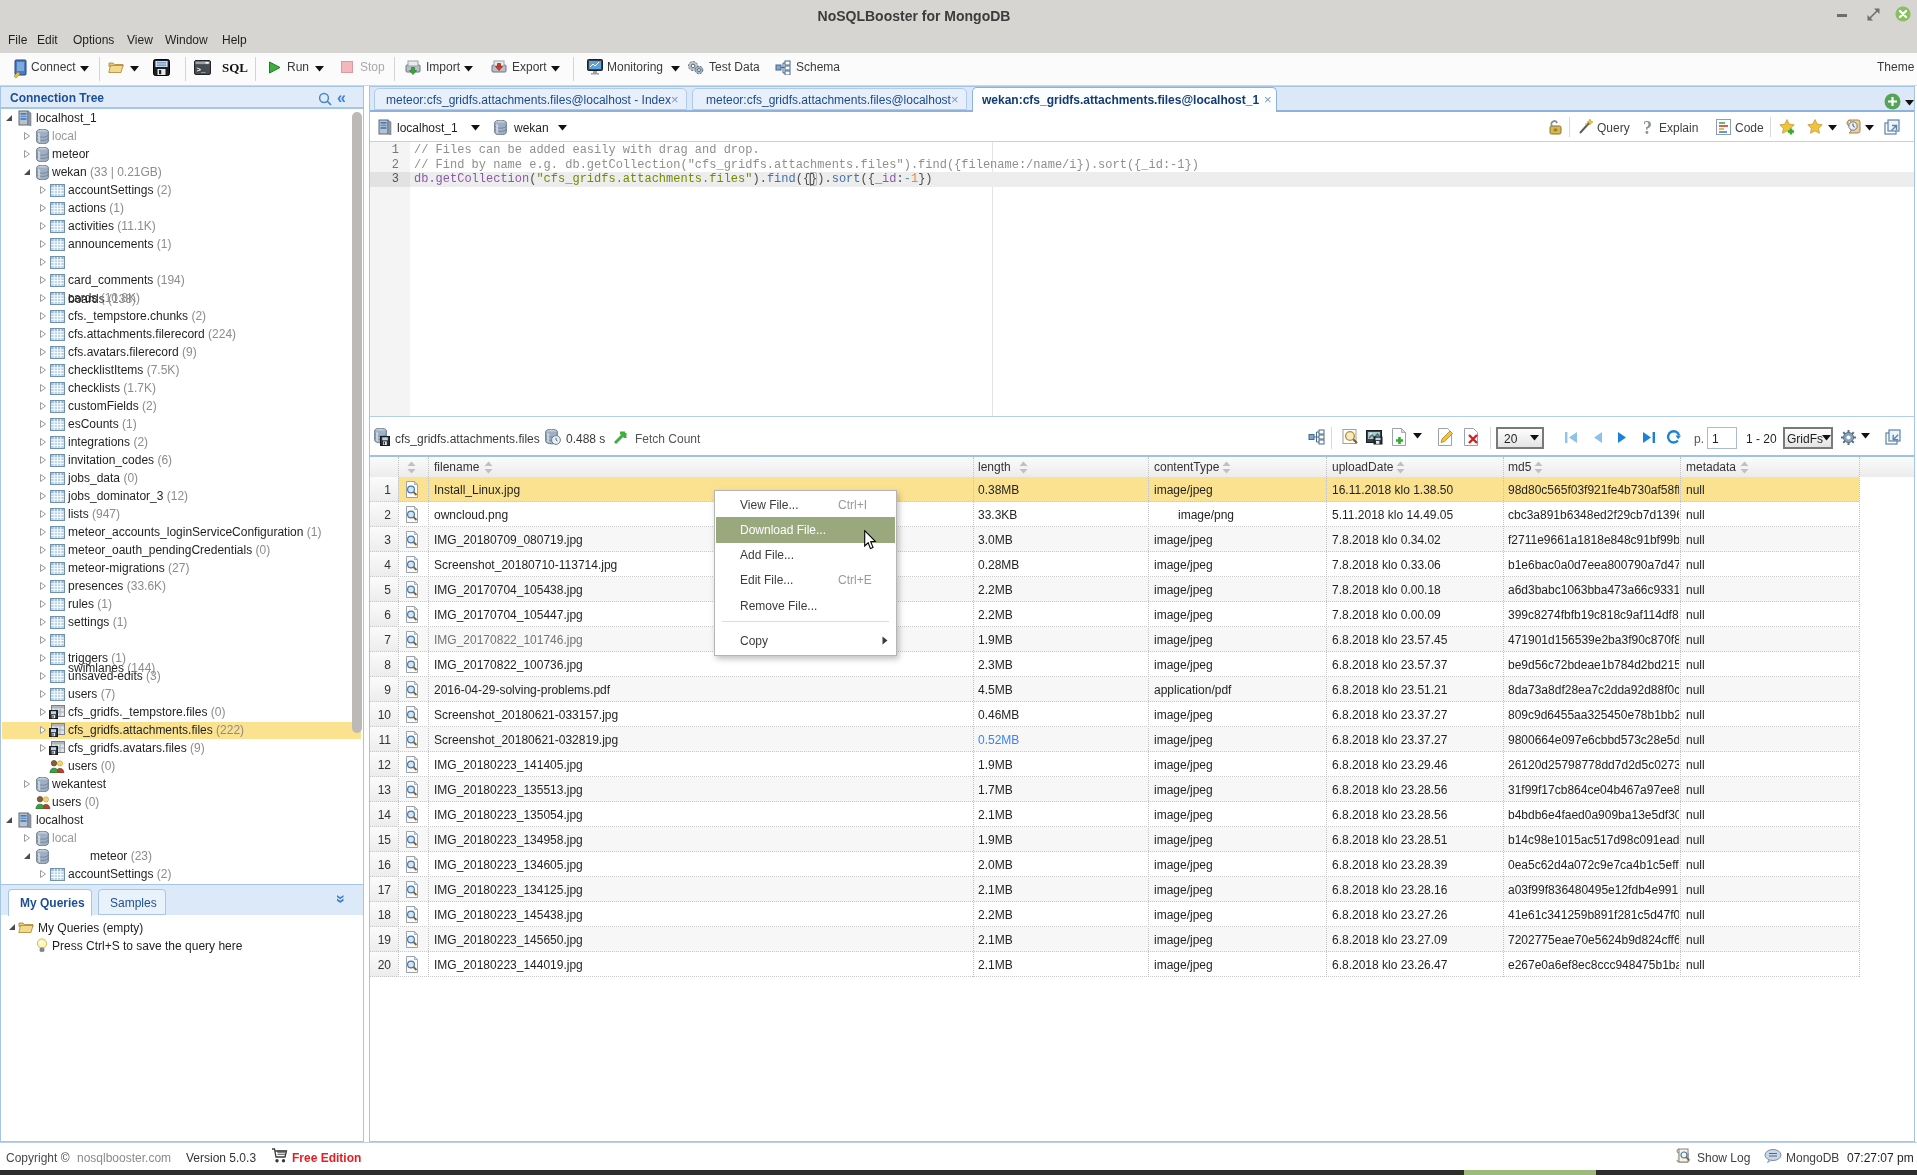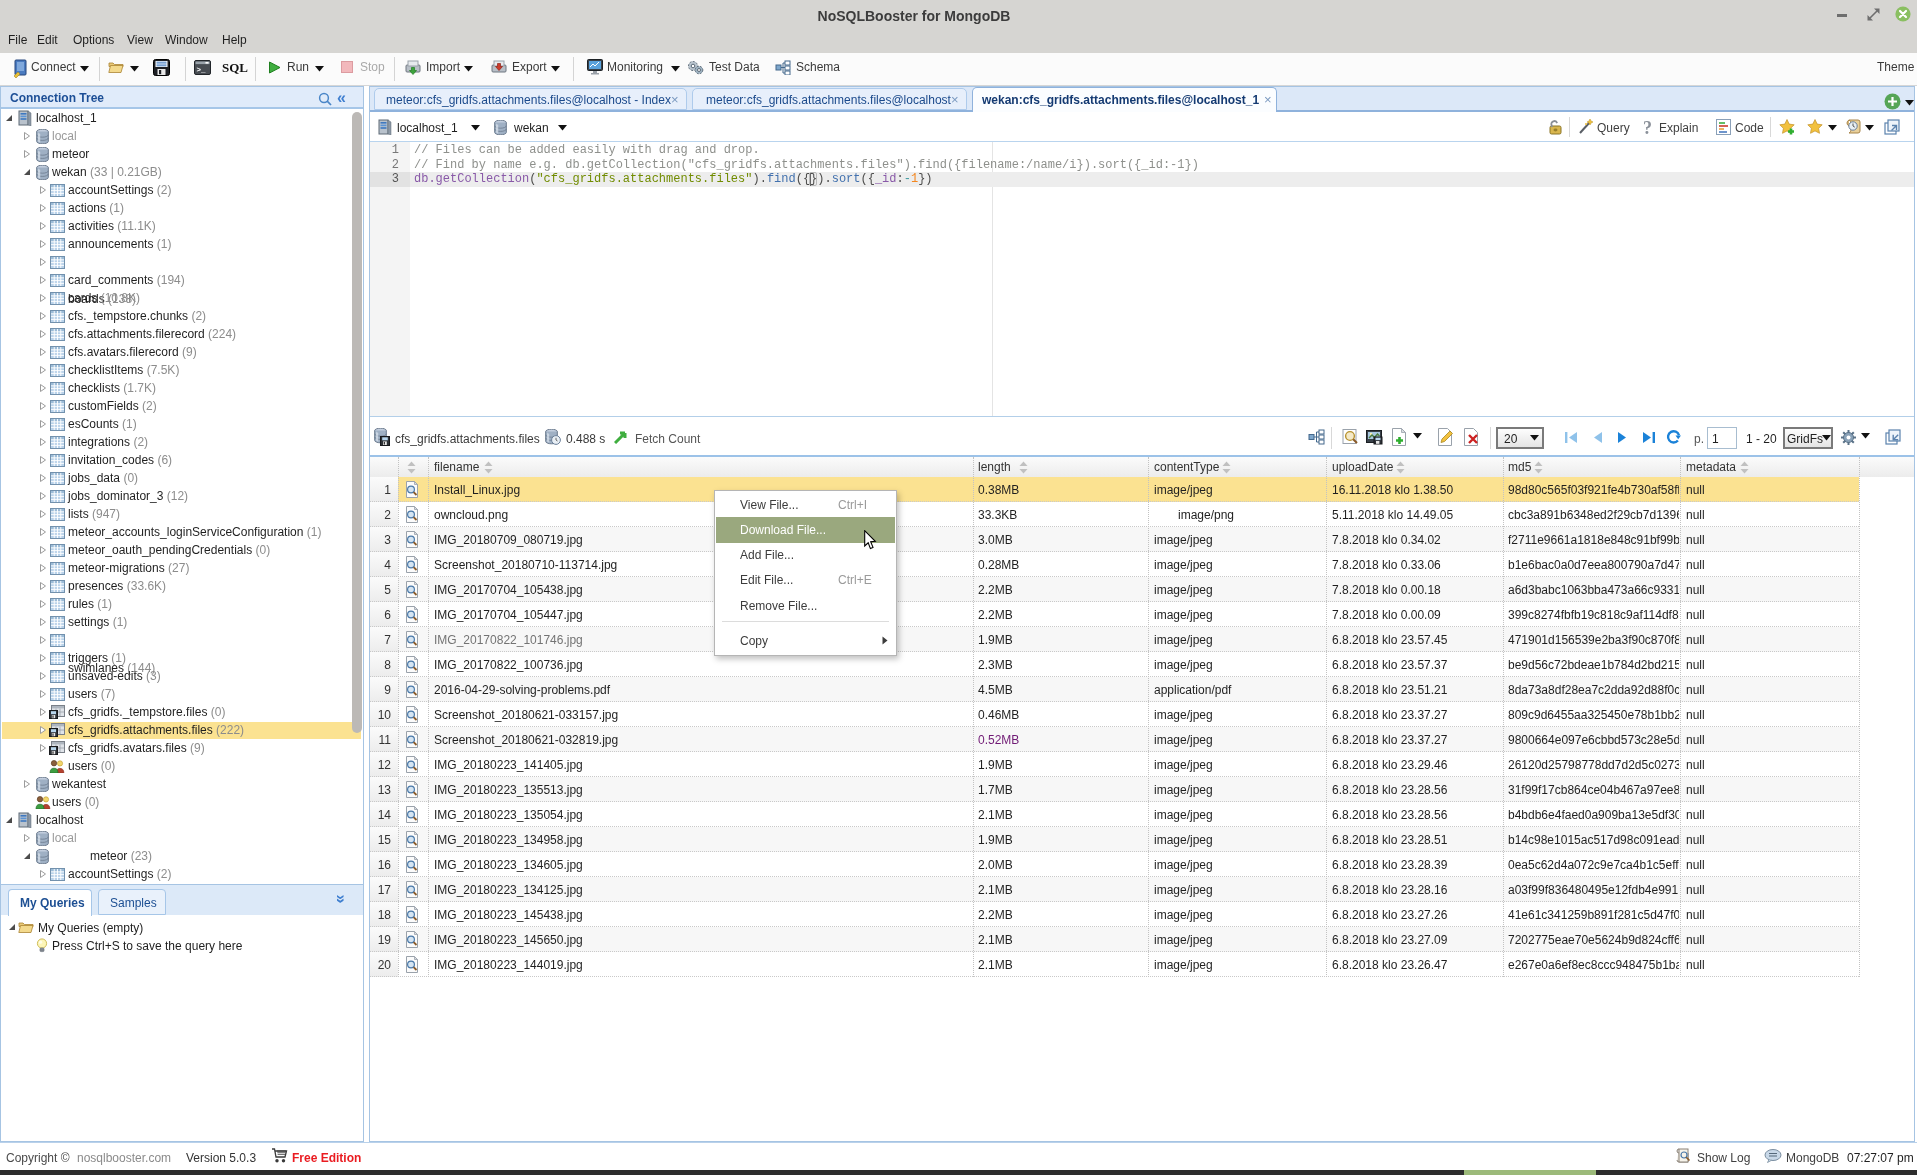--- a/index.html
+++ b/index.html
@@ -1133,21 +1133,21 @@
 <div class="a" style="left:398px;top:727px;width:1461px;height:25px;background:#f7f7f7;"></div>
 <div class="a" style="left:370px;top:727px;width:28px;height:25px;background:linear-gradient(#fbfbfb,#ececec);"></div>
 <div class="a" style="left:370px;top:733px;white-space:nowrap;width:21px;text-align:right;color:#333;">11</div>
 <svg class="a" style="left:404px;top:731px;" width="15" height="17" viewBox="0 0 15 17">
     <path d="M2.5 0.5 h8 l3 3 v13 h-11 z" fill="#fbfbfb" stroke="#9aa2ab"></path>
     <path d="M10.5 0.5 l3 3 h-3 z" fill="#d8dde2" stroke="#9aa2ab" stroke-width="0.8"></path>
     <circle cx="7" cy="8.5" r="3.4" fill="#d6e5f2" stroke="#4978a8" stroke-width="1.2"></circle>
     <line x1="9.6" y1="11.1" x2="12.5" y2="14" stroke="#8a5a28" stroke-width="1.8"></line>
   </svg>
 <div class="a" style="left:434px;top:733px;white-space:nowrap;color:#1f1f1f;">Screenshot_20180621-032819.jpg</div>
-<div class="a" style="left:978px;top:733px;white-space:nowrap;color:#701a75;">0.52MB</div>
+<div class="a" style="left:978px;top:733px;white-space:nowrap;color:#3b82f6;">0.52MB</div>
 <div class="a" style="left:1154px;top:733px;white-space:nowrap;color:#1f1f1f;">image/jpeg</div>
 <div class="a" style="left:1332px;top:733px;white-space:nowrap;color:#1f1f1f;">6.8.2018 klo 23.37.27</div>
 <div class="a" style="left:1508px;top:733px;white-space:nowrap;color:#1f1f1f;width:171px;overflow:hidden;">9800664e097e6cbbd573c28e5d</div>
 <div class="a" style="left:1686px;top:733px;white-space:nowrap;color:#1f1f1f;">null</div>
 <div class="a" style="left:370px;top:751px;width:1489px;height:0px;border-top:1px dotted #c9c9c9;"></div>
 <div class="a" style="left:370px;top:752px;width:28px;height:25px;background:linear-gradient(#fbfbfb,#ececec);"></div>
 <div class="a" style="left:370px;top:758px;white-space:nowrap;width:21px;text-align:right;color:#333;">12</div>
 <svg class="a" style="left:404px;top:756px;" width="15" height="17" viewBox="0 0 15 17">
     <path d="M2.5 0.5 h8 l3 3 v13 h-11 z" fill="#fbfbfb" stroke="#9aa2ab"></path>
     <path d="M10.5 0.5 l3 3 h-3 z" fill="#d8dde2" stroke="#9aa2ab" stroke-width="0.8"></path>

